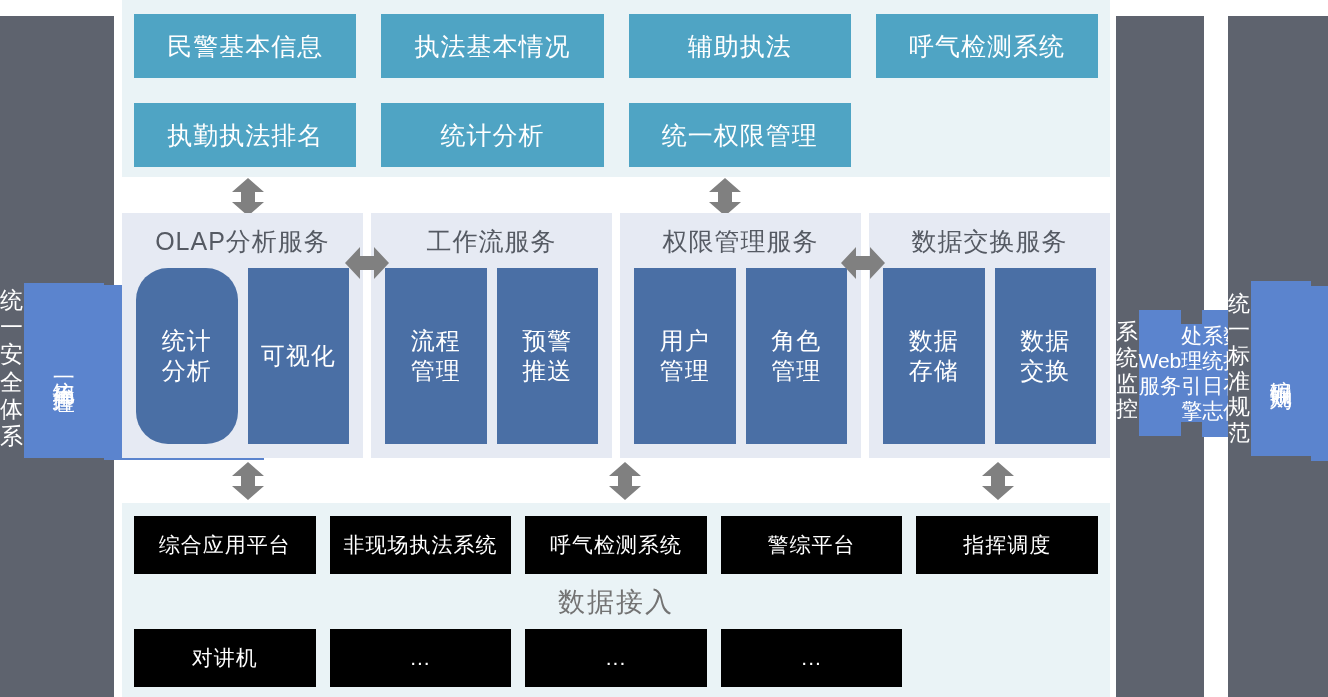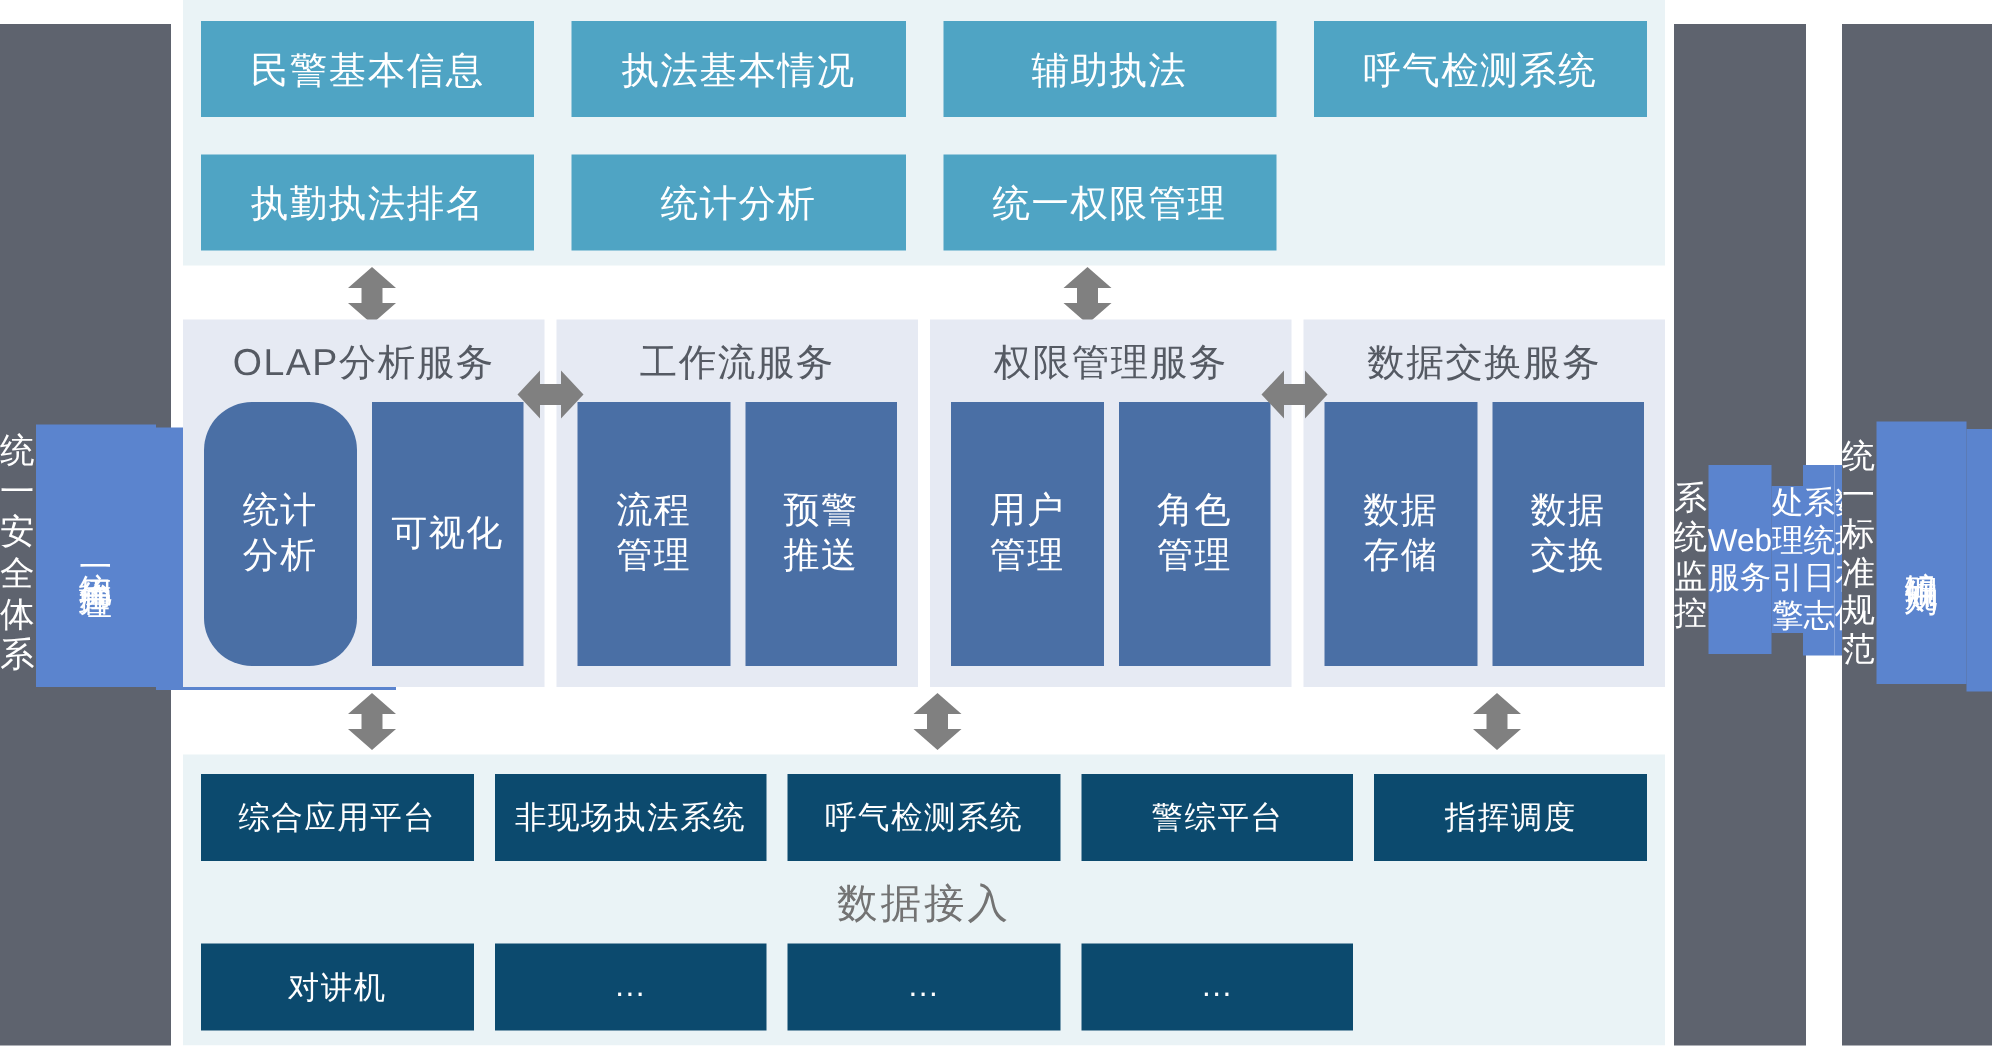--- a/index.html
+++ b/index.html
@@ -108,21 +108,21 @@
   
   #layer-data{top:503px;height:194px;padding:13px 12px 10px 12px;}
   .data-grid{
     display:grid;
     grid-template-columns:repeat(5,1fr);
     grid-template-rows:58px 1fr 58px;
     column-gap:14px;
     height:100%;
   }
   .data-cell{
-    background:#0c4a6e;color:#ffffff;
+    background:#000000;color:#ffffff;
     display:flex;align-items:center;justify-content:center;
     font-size:21px;letter-spacing:1px;
   }
   .data-caption{
     grid-column:1 / span 5;
     display:flex;align-items:center;justify-content:center;
     color:#737373;font-size:27px;letter-spacing:2px;
   }
 
   

